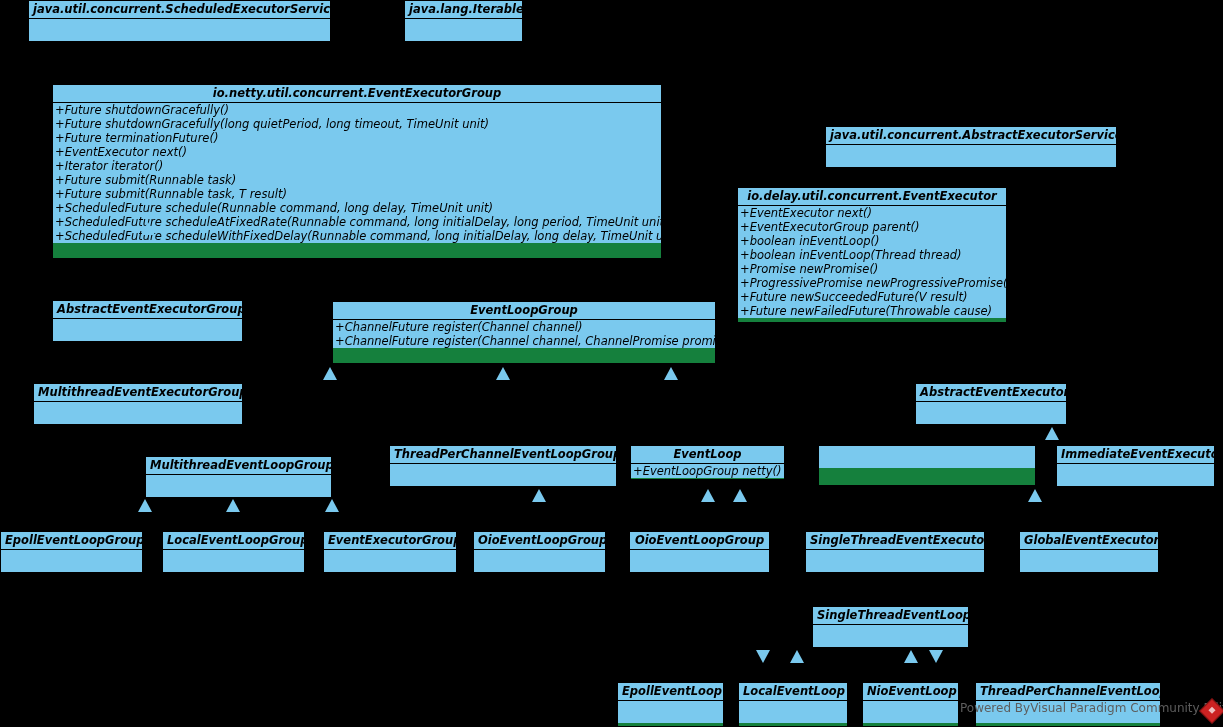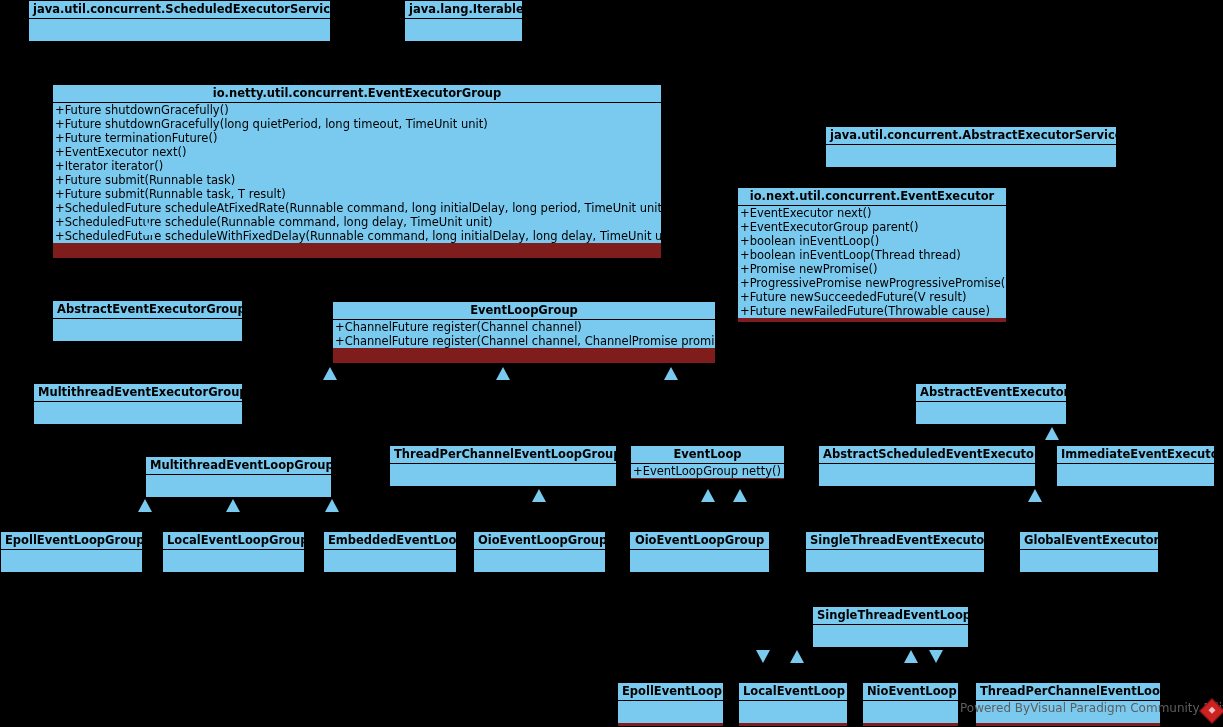--- a/index.html
+++ b/index.html
@@ -11,22 +11,23 @@
     position: relative;
     width: 1223px;
     height: 727px;
     background: #000000;
     overflow: hidden;
     font-family: "DejaVu Sans", "Liberation Sans", sans-serif;
   }
   .uml-class {
     position: absolute;
     box-sizing: border-box;
-    background: #7f1d1d;
+    background: #15803d;
     border: 1px solid #000000;
+    font-style: italic;
   }
   .uml-title {
     box-sizing: border-box;
     text-align: center;
     font-weight: bold;
     font-size: 11.5px;
     line-height: 15px;
     color: #000000;
     padding: 1px 4px 1px 4px;
     white-space: nowrap;
@@ -106,31 +107,31 @@
       <div class="uml-class" style="left: 52px; top: 84px; width: 610px; height: 175px;">
         <div class="uml-title">io.netty.util.concurrent.EventExecutorGroup</div>
         <div class="uml-body">
           <div class="uml-member">+Future shutdownGracefully()</div>
           <div class="uml-member">+Future shutdownGracefully(long quietPeriod, long timeout, TimeUnit unit)</div>
           <div class="uml-member">+Future terminationFuture()</div>
           <div class="uml-member">+EventExecutor next()</div>
           <div class="uml-member">+Iterator iterator()</div>
           <div class="uml-member">+Future submit(Runnable task)</div>
           <div class="uml-member">+Future submit(Runnable task, T result)</div>
+          <div class="uml-member">+ScheduledFuture schedule(Runnable command, long delay, TimeUnit unit)</div>
           <div class="uml-member">+ScheduledFuture scheduleAtFixedRate(Runnable command, long initialDelay, long period, TimeUnit unit)</div>
-          <div class="uml-member">+ScheduledFuture schedule(Runnable command, long delay, TimeUnit unit)</div>
           <div class="uml-member">+ScheduledFuture scheduleWithFixedDelay(Runnable command, long initialDelay, long delay, TimeUnit unit)</div>
         </div>
       </div>
       <div class="uml-class" style="left: 825px; top: 126px; width: 292px; height: 40px;">
         <div class="uml-title">java.util.concurrent.AbstractExecutorService</div>
         <div class="uml-body empty"></div>
       </div>
       <div class="uml-class" style="left: 737px; top: 187px; width: 270px; height: 136px;">
-        <div class="uml-title">io.next.util.concurrent.EventExecutor</div>
+        <div class="uml-title">io.delay.util.concurrent.EventExecutor</div>
         <div class="uml-body">
           <div class="uml-member">+EventExecutor next()</div>
           <div class="uml-member">+EventExecutorGroup parent()</div>
           <div class="uml-member">+boolean inEventLoop()</div>
           <div class="uml-member">+boolean inEventLoop(Thread thread)</div>
           <div class="uml-member">+Promise newPromise()</div>
           <div class="uml-member">+ProgressivePromise newProgressivePromise()</div>
           <div class="uml-member">+Future newSucceededFuture(V result)</div>
           <div class="uml-member">+Future newFailedFuture(Throwable cause)</div>
         </div>
@@ -162,37 +163,36 @@
         <div class="uml-title">ThreadPerChannelEventLoopGroup</div>
         <div class="uml-body empty"></div>
       </div>
       <div class="uml-class" style="left: 630px; top: 445px; width: 155px; height: 35px;">
         <div class="uml-title">EventLoop</div>
         <div class="uml-body">
           <div class="uml-member">+EventLoopGroup netty()</div>
         </div>
       </div>
       <div class="uml-class" style="left: 818px; top: 445px; width: 218px; height: 41px;">
-        <div class="uml-title">AbstractScheduledEventExecutor</div>
         <div class="uml-body empty"></div>
       </div>
       <div class="uml-class" style="left: 1056px; top: 445px; width: 159px; height: 41px;">
         <div class="uml-title">ImmediateEventExecutor</div>
         <div class="uml-body empty"></div>
       </div>
       <div class="uml-class" style="left: 0px; top: 531px; width: 143px; height: 41px;">
         <div class="uml-title">EpollEventLoopGroup</div>
         <div class="uml-body empty"></div>
       </div>
       <div class="uml-class" style="left: 162px; top: 531px; width: 143px; height: 41px;">
         <div class="uml-title">LocalEventLoopGroup</div>
         <div class="uml-body empty"></div>
       </div>
       <div class="uml-class" style="left: 323px; top: 531px; width: 134px; height: 41px;">
-        <div class="uml-title">EmbeddedEventLoop</div>
+        <div class="uml-title">EventExecutorGroup</div>
         <div class="uml-body empty"></div>
       </div>
       <div class="uml-class" style="left: 473px; top: 531px; width: 133px; height: 41px;">
         <div class="uml-title">OioEventLoopGroup</div>
         <div class="uml-body empty"></div>
       </div>
       <div class="uml-class" style="left: 629px; top: 531px; width: 141px; height: 41px;">
         <div class="uml-title">OioEventLoopGroup</div>
         <div class="uml-body empty"></div>
       </div>

